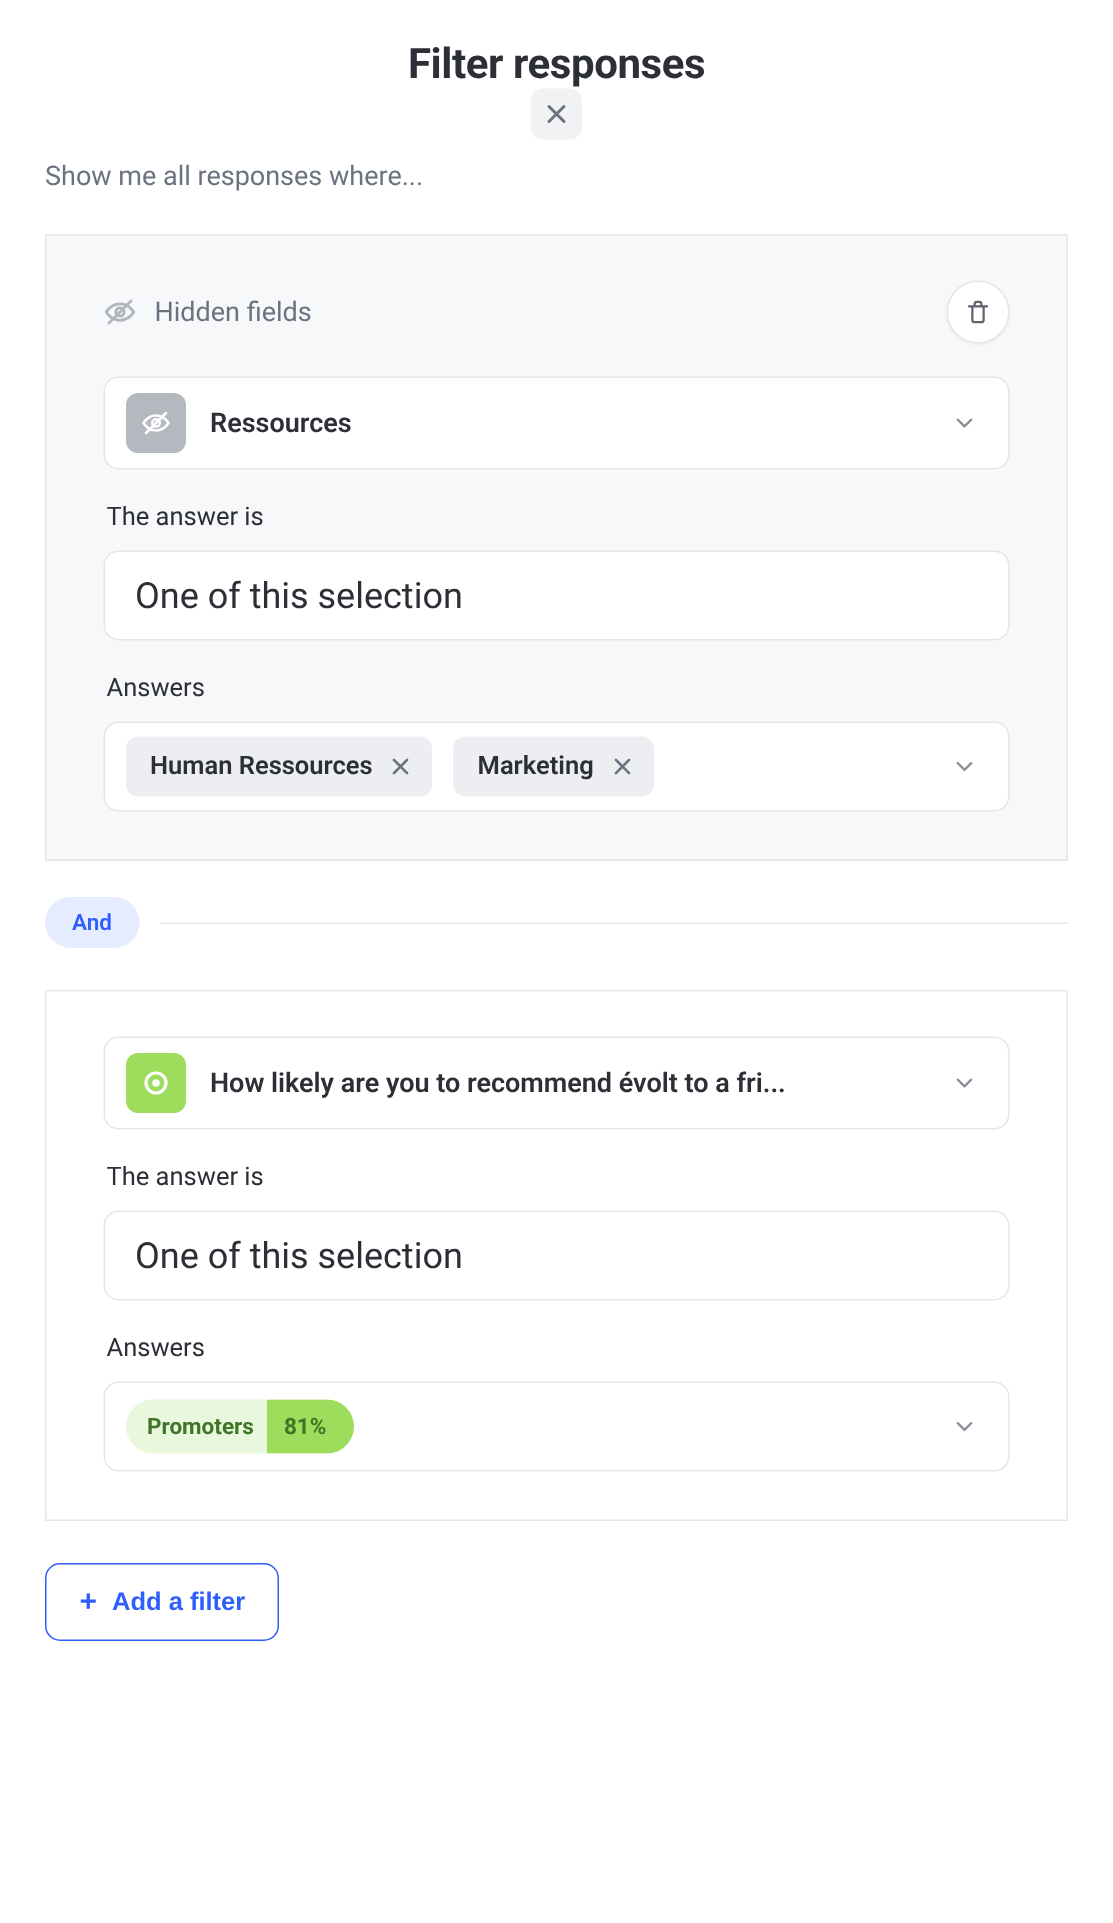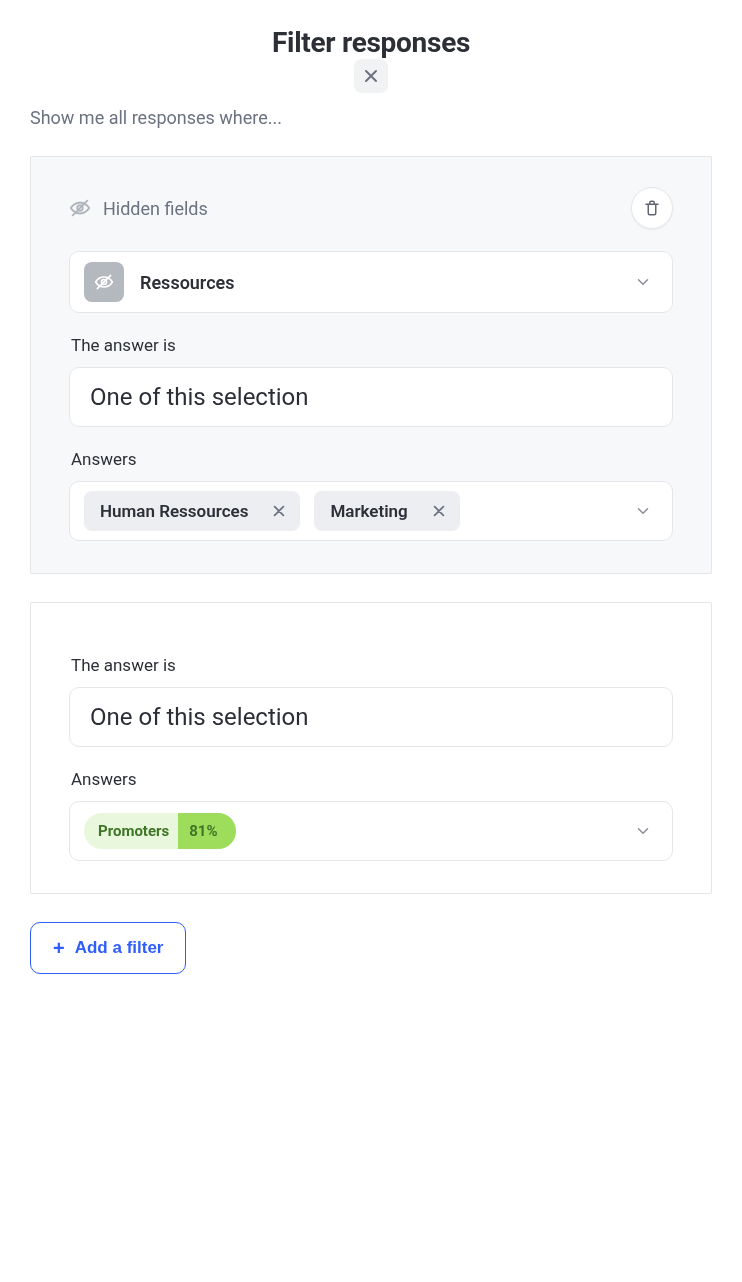--- a/index.html
+++ b/index.html
@@ -35,21 +35,21 @@
   .select-row .left{display:flex;align-items:center;gap:16px;min-width:0;}
   .select-row .label{font-size:18px;font-weight:600;color:var(--text);white-space:nowrap;overflow:hidden;text-overflow:ellipsis;max-width:440px;}
   .icon-square{width:40px;height:40px;border-radius:8px;display:flex;align-items:center;justify-content:center;flex:none;}
   .icon-square.gray{background:var(--icon-square);color:#ffffff;}
   .icon-square.green{background:var(--green);color:#ffffff;}
   .chev{color:var(--muted2);display:inline-flex;}
   .section-label{font-size:17px;color:var(--text);margin:22px 0 12px 2px;}
   .plain-select{background:#ffffff;border:1px solid var(--border);border-radius:10px;height:58px;display:flex;align-items:center;padding:0 20px;font-size:24px;cursor:pointer;}
   .answers-box{background:#ffffff;border:1px solid var(--border);border-radius:10px;min-height:58px;display:flex;align-items:center;padding:0 20px 0 14px;gap:14px;cursor:pointer;}
   .answers-box .chips{display:flex;gap:14px;flex:1;align-items:center;}
-  .chip{background:var(--chip-bg);border-radius:8px;height:40px;display:flex;align-items:center;padding:0 10px 0 16px;gap:20px;font-size:17px;font-weight:600;color:var(--text);}
+  .chip{background:var(--chip-bg);border-radius:8px;height:40px;display:flex;align-items:center;padding:0 10px 0 16px;gap:8px;font-size:17px;font-weight:600;color:var(--text);}
   .chip .x{color:#6b7280;display:inline-flex;cursor:pointer;padding:4px;}
   .promoter-pill{height:36px;border-radius:20px;display:flex;align-items:center;overflow:hidden;font-size:15px;font-weight:700;position:relative;background:#e9f7dc;color:var(--green-text);}
   .promoter-pill .fill{position:absolute;right:0;top:0;bottom:0;background:var(--green);}
   .promoter-pill .label{position:relative;padding:0 14px;}
   .promoter-pill .pct{position:relative;padding:0 18px 0 6px;}
   .connector{display:flex;align-items:center;margin:24px 0 4px 0;}
   .and-pill{background:var(--blue-pale);color:var(--blue);font-weight:600;font-size:15px;padding:8px 18px;border-radius:18px;}
   .connector-line{flex:1;height:1px;background:var(--border);margin-left:14px;}
   .add-filter{margin-top:28px;background:#ffffff;border:1.5px solid var(--blue);color:var(--blue);font-size:17px;font-weight:600;height:52px;padding:0 22px;border-radius:10px;display:inline-flex;align-items:center;gap:10px;cursor:pointer;}
   .add-filter .plus{font-size:20px;line-height:1;}
@@ -140,24 +140,44 @@
       </div>
       <span class="chev">
         <svg width="18" height="18" viewBox="0 0 24 24">
             <path d="M6 9l6 6 6-6" fill="none" stroke="currentColor" stroke-width="2" stroke-linecap="round" stroke-linejoin="round"></path>
           </svg>
       </span>
     </div>
   </div>
 
   
+  <div class="connector">
+    <div class="and-pill">And</div>
+    <div class="connector-line"></div>
+  </div>
 
   
   <div class="card white">
 
+    <div class="select-row">
+      <div class="left">
+        <div class="icon-square green">
+          <svg width="20" height="20" viewBox="0 0 24 24">
+              <circle cx="12" cy="12" r="8" fill="none" stroke="currentColor" stroke-width="2.5"></circle>
+              <circle cx="12" cy="12" r="3" fill="currentColor"></circle>
+            </svg>
+        </div>
+        <div class="label">How likely are you to recommend évolt to a fri...</div>
+      </div>
+      <span class="chev">
+        <svg width="18" height="18" viewBox="0 0 24 24">
+            <path d="M6 9l6 6 6-6" fill="none" stroke="currentColor" stroke-width="2" stroke-linecap="round" stroke-linejoin="round"></path>
+          </svg>
+      </span>
+    </div>
 
     <div class="section-label">The answer is</div>
     <div class="plain-select">
       <span>One of this selection</span>
     </div>
 
     <div class="section-label">Answers</div>
     <div class="answers-box">
       <div class="chips">
         <div class="promoter-pill">

